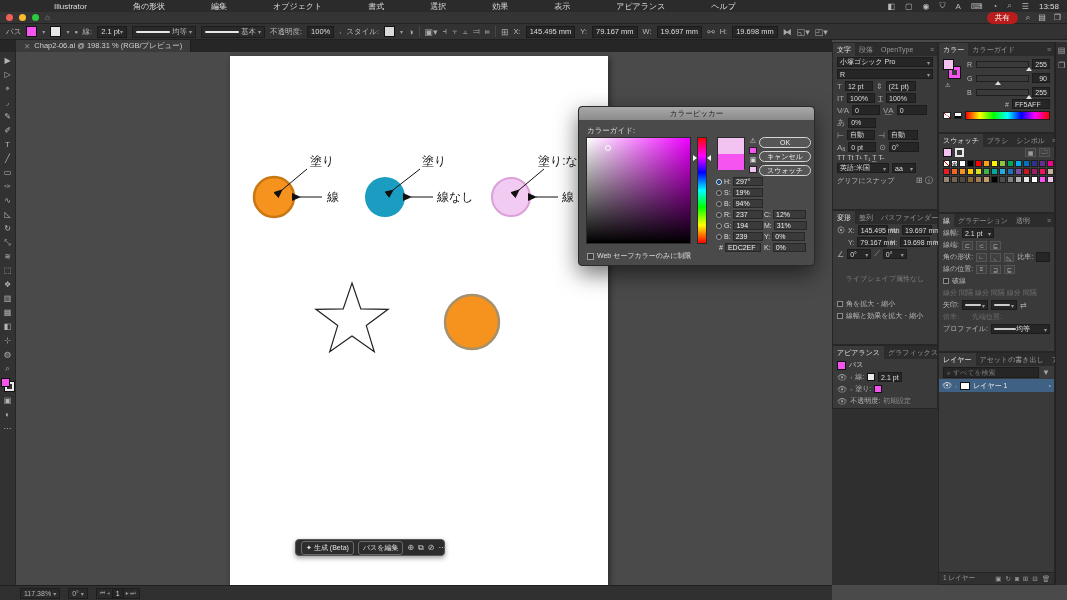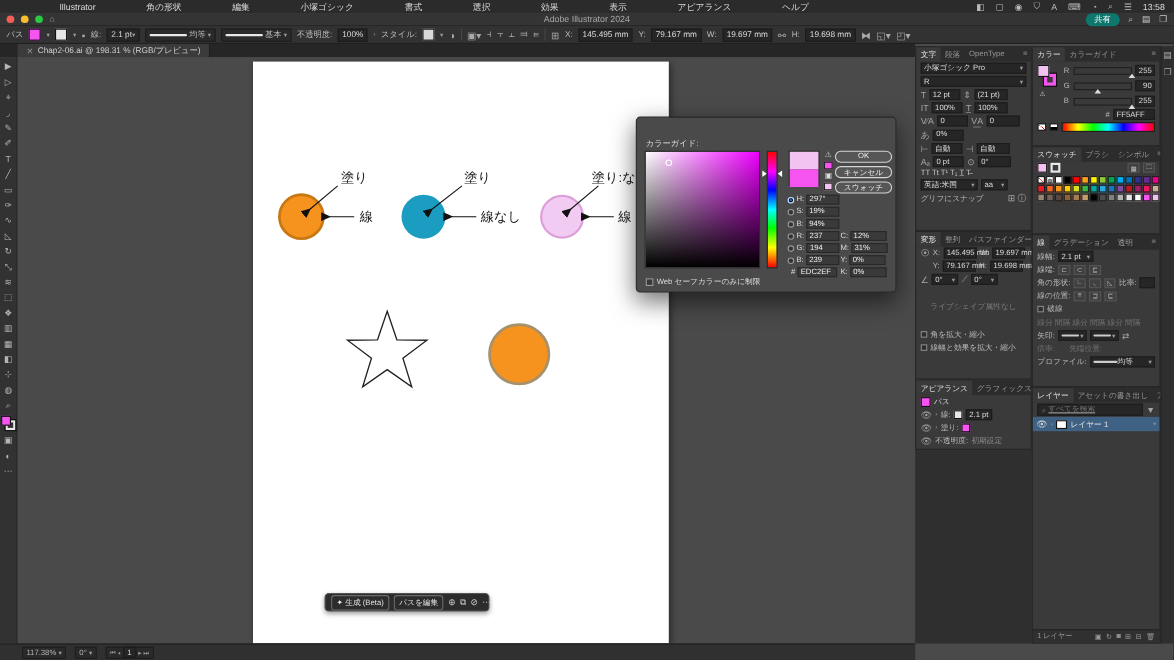--- a/index.html
+++ b/index.html
@@ -10,21 +10,21 @@
   .menubar{left:0;top:0;width:1067px;height:12px;background:#2b2b2b;display:flex;align-items:center;gap:10px;padding:0 8px;font-size:8px;color:#ddd;}
   .menubar .mi{white-space:nowrap;padding-left:36px;}
   .menubar .apple{font-size:9px;}
   .menubar .spacer{flex:1;}
   .menubar .stat{display:flex;gap:7px;color:#bbb;align-items:center;}
   .titlebar{left:0;top:12px;width:1067px;height:12px;background:#343434;border-bottom:1px solid #222;display:flex;align-items:center;padding:0 6px;gap:6px;}
   .tl{width:7px;height:7px;border-radius:50%;}
   .tl.r{background:#f35f57}.tl.y{background:#fbbd2e}.tl.g{background:#2bc840}
   .title-center{position:absolute;left:0;right:0;text-align:center;color:#a8a8a8;font-size:8px;pointer-events:none;}
   .titlebar .right{margin-left:auto;display:flex;align-items:center;gap:8px;}
-  .share-pill{background:#0f766e;color:#fff;border-radius:7px;padding:1px 8px;font-size:7.5px;}
+  .share-pill{background:#b91c1c;color:#fff;border-radius:7px;padding:1px 8px;font-size:7.5px;}
   
   .controlbar{left:0;top:24px;width:1067px;height:16px;background:#323232;border-bottom:1px solid #202020;display:flex;align-items:center;gap:5px;padding:0 6px;font-size:7.5px;color:#bbb;white-space:nowrap;}
   .csw{width:11px;height:11px;border:1px solid #111;}
   .caret{font-size:6px;color:#999;}
   .ddl{display:flex;align-items:center;gap:2px;background:#2a2a2a;border:1px solid #1d1d1d;padding:0 3px;height:12px;}
   .fld{display:flex;align-items:center;background:#262626;border:1px solid #1b1b1b;padding:0 3px;height:12px;color:#ddd;}
   .linepv{width:34px;height:2px;background:#e8e8e8;border-radius:2px;}
   .vsep{width:1px;height:11px;background:#474747;}
   .cicon{color:#a9a9a9;font-size:9px;}
   
@@ -104,32 +104,31 @@
   .colA{left:832px;top:42px;width:106px;height:543px;background:#2f2f2f;}
   .colB{left:938px;top:42px;width:117px;height:543px;background:#2f2f2f;}
 </style>
 </head>
 <body>
 
 <div class="app">
 
   <div class="menubar abs">
     <span class="apple"></span>
-    <div style="display:contents"><span class="mi">Illustrator</span><span class="mi">角の形状</span><span class="mi">編集</span><span class="mi">小塚ゴシック</span><span class="mi">書式</span><span class="mi">選択</span><span class="mi">効果</span><span class="mi">表示</span><span class="mi">アピアランス</span><span class="mi">ヘルプ</span></div>
+    <div style="display:contents"><span class="mi">Illustrator</span><span class="mi">角の形状</span><span class="mi">編集</span><span class="mi">オブジェクト</span><span class="mi">書式</span><span class="mi">選択</span><span class="mi">効果</span><span class="mi">表示</span><span class="mi">アピアランス</span><span class="mi">ヘルプ</span></div>
     <span class="spacer"></span>
     <div class="stat" style="display:contents"><span class="stat">◧</span><span class="stat">▢</span><span class="stat">◉</span><span class="stat">⛉</span><span class="stat">A</span><span class="stat">⌨</span><span class="stat">◔</span><span class="stat">⌕</span><span class="stat">☰</span></div>
     <span>13:58</span>
   </div>
 
   <div class="titlebar abs">
     <span class="tl r"></span>
     <span class="tl y"></span>
     <span class="tl g"></span>
     <span style="color:#9a9a9a;">⌂</span>
-    <div class="title-center">Adobe Illustrator 2024</div>
     <div class="right">
       <span class="share-pill">共有</span>
       <span>⌕</span>
       <div style="display:contents"><span>▤</span><span>❐</span></div>
     </div>
   </div>
 
   <div class="controlbar abs">
     <span>パス</span>
     <span class="csw" id="cb-fill" style="background: rgb(245, 84, 240);"></span>
@@ -248,20 +247,21 @@
         <span>生成 (Beta)</span>
       </span>
       <span class="tbbtn">
           <span>パスを編集</span>
         </span>
       <div style="display:contents"><span class="tbico">⊕</span><span class="tbico">⧉</span><span class="tbico">⊘</span><span class="tbico">⋯</span></div>
     </div>
   </div>
 
   <div class="dialog abs">
+    <div class="dtitle">カラーピッカー</div>
     <div class="dlabel">カラーガイド:</div>
     <div class="satfield">
       <span class="satmark"></span>
     </div>
     <div class="hueslider">
       <span class="huemark hm-l"></span>
       <span class="huemark hm-r"></span>
     </div>
     <div class="preview">
       <div class="new" id="pv-new" style="background: rgb(242, 195, 240);"></div>

